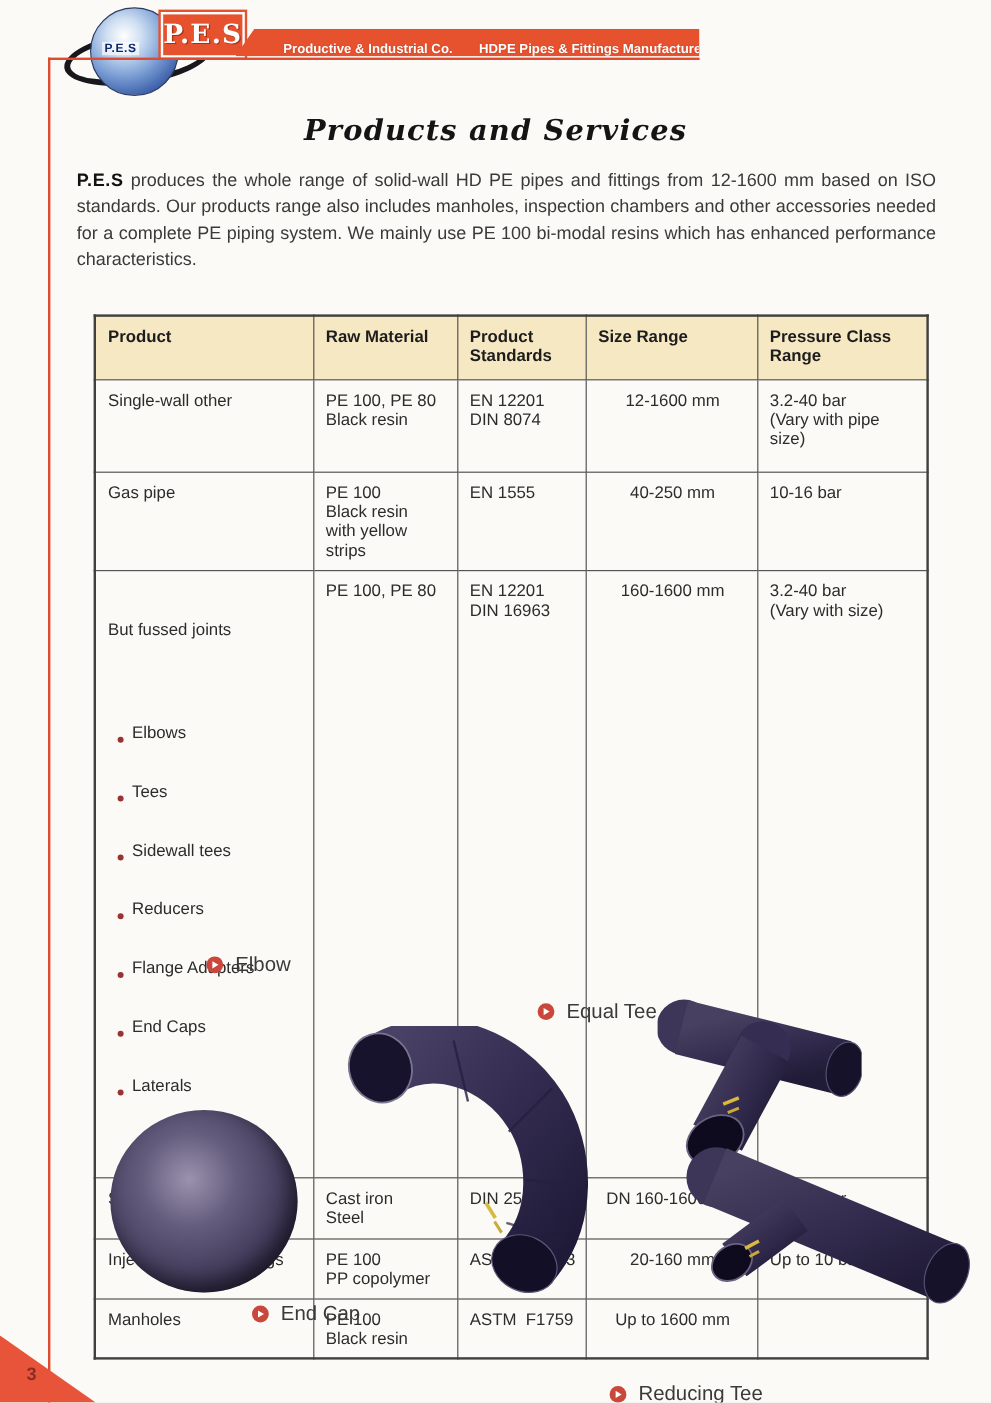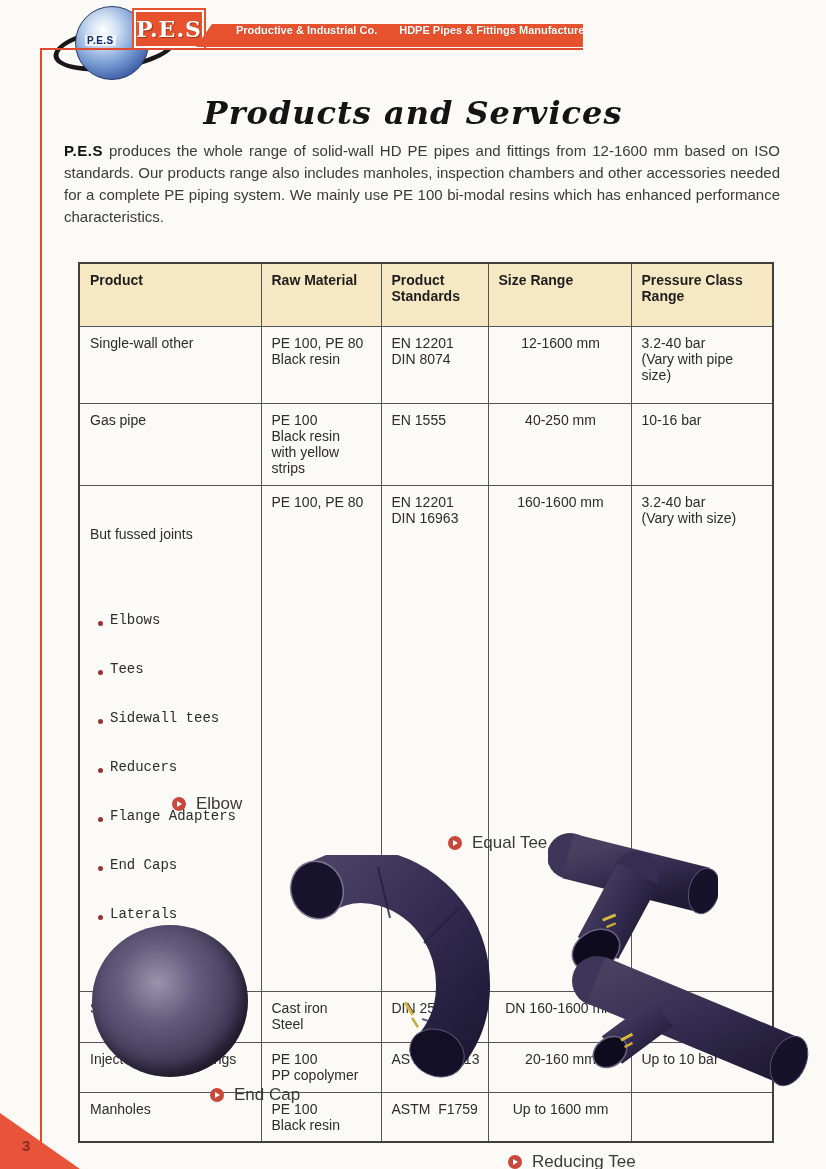--- a/index.html
+++ b/index.html
@@ -28,31 +28,31 @@
     border:2px solid #fff;box-shadow:0 0 0 2px #E6512E;box-sizing:border-box;
     display:flex;align-items:center;justify-content:center;
   }
   .banner-block span{
     font-family:"DejaVu Serif",serif;font-weight:bold;font-size:22px;color:#fff;letter-spacing:1px;
     text-shadow:1px 1px 0 #a33316;
   }
   .banner-strip{
     position:absolute;left:196px;top:24px;width:387px;height:23px;background:#E6512E;
     clip-path:polygon(16px 0,100% 0,100% 100%,0 100%);
-    display:flex;align-items:flex-start;box-sizing:border-box;padding-left:40px;
+    display:flex;align-items:flex-end;box-sizing:border-box;padding-left:40px;
   }
   .banner-strip .tag{font-size:11px;color:#fff;font-weight:bold;text-shadow:0 0 1px #b33a1c;white-space:nowrap;}
   .banner-strip .tag2{margin-left:22px;}
   .h-rule{position:absolute;left:40px;top:48px;width:543px;height:2px;background:#E04A2E;}
   .v-rule{position:absolute;left:40px;top:48px;width:2px;height:1121px;background:#E04A2E;}
   
   .title{
     position:absolute;left:0;top:94px;width:826px;text-align:center;
     font-family:"DejaVu Serif",serif;font-style:italic;font-weight:bold;
-    font-size:32px;color:#141414;letter-spacing:1px;
+    font-size:24px;color:#141414;letter-spacing:1px;
   }
   .intro{
     position:absolute;left:64px;top:140px;width:716px;
     font-size:15px;line-height:22px;color:#3a3a3a;text-align:justify;
   }
   .intro b{color:#111;letter-spacing:.5px;}
   
   table.products{
     position:absolute;left:78px;top:262px;width:694px;border-collapse:collapse;
     table-layout:fixed;border:2px solid #3f3f3f;
@@ -60,21 +60,21 @@
   table.products th,table.products td{
     border:1px solid #555;vertical-align:top;font-size:14px;color:#2c2c2c;
     padding:8px 8px 4px 10px;white-space:pre-wrap;box-sizing:border-box;
   }
   table.products th{
     background:#F7E8C4;font-weight:bold;color:#1d1d1d;text-align:left;
   }
   th.cen,td.cen{text-align:center;}
   td.press{padding-left:22px;}
   .prod-items{margin:6px 0 0 6px;padding:0;list-style:none;}
-  .prod-items li{display:flex;align-items:center;line-height:17px;font-family:Liberation Mono, monospace;}
+  .prod-items li{display:flex;align-items:flex-end;line-height:17px;}
   .dot{flex:0 0 auto;width:5px;height:5px;border-radius:50%;background:#993333;margin:6px 7px 0 2px;}
   
   .g-label{position:absolute;display:flex;align-items:center;font-size:17px;color:#3a3a3a;}
   .lbl-icon{
     position:relative;width:14px;height:14px;border-radius:50%;background:#C9473B;
     margin-right:10px;flex:0 0 auto;
   }
   .lbl-icon::after{
     content:'';position:absolute;left:5px;top:3.5px;
     border-left:5.5px solid #fff;border-top:3.5px solid transparent;border-bottom:3.5px solid transparent;
@@ -118,21 +118,21 @@
 
   <table class="products">
     <colgroup>
         <col style="width:182px">
         <col style="width:120px">
         <col style="width:107px">
         <col style="width:143px">
         <col style="width:142px">
       </colgroup>
     <tbody>
-        <tr style="height:63px">
+        <tr style="height:53px">
       <th class="cen">Product</th>
       <th class="cen">Raw Material</th>
       <th>Product Standards</th>
       <th class="cen">Size Range</th>
       <th>Pressure Class Range</th>
     </tr>
     <tr style="height:77px">
       <td>Single-wall other</td>
       <td>PE 100, PE 80
 Black resin</td>

